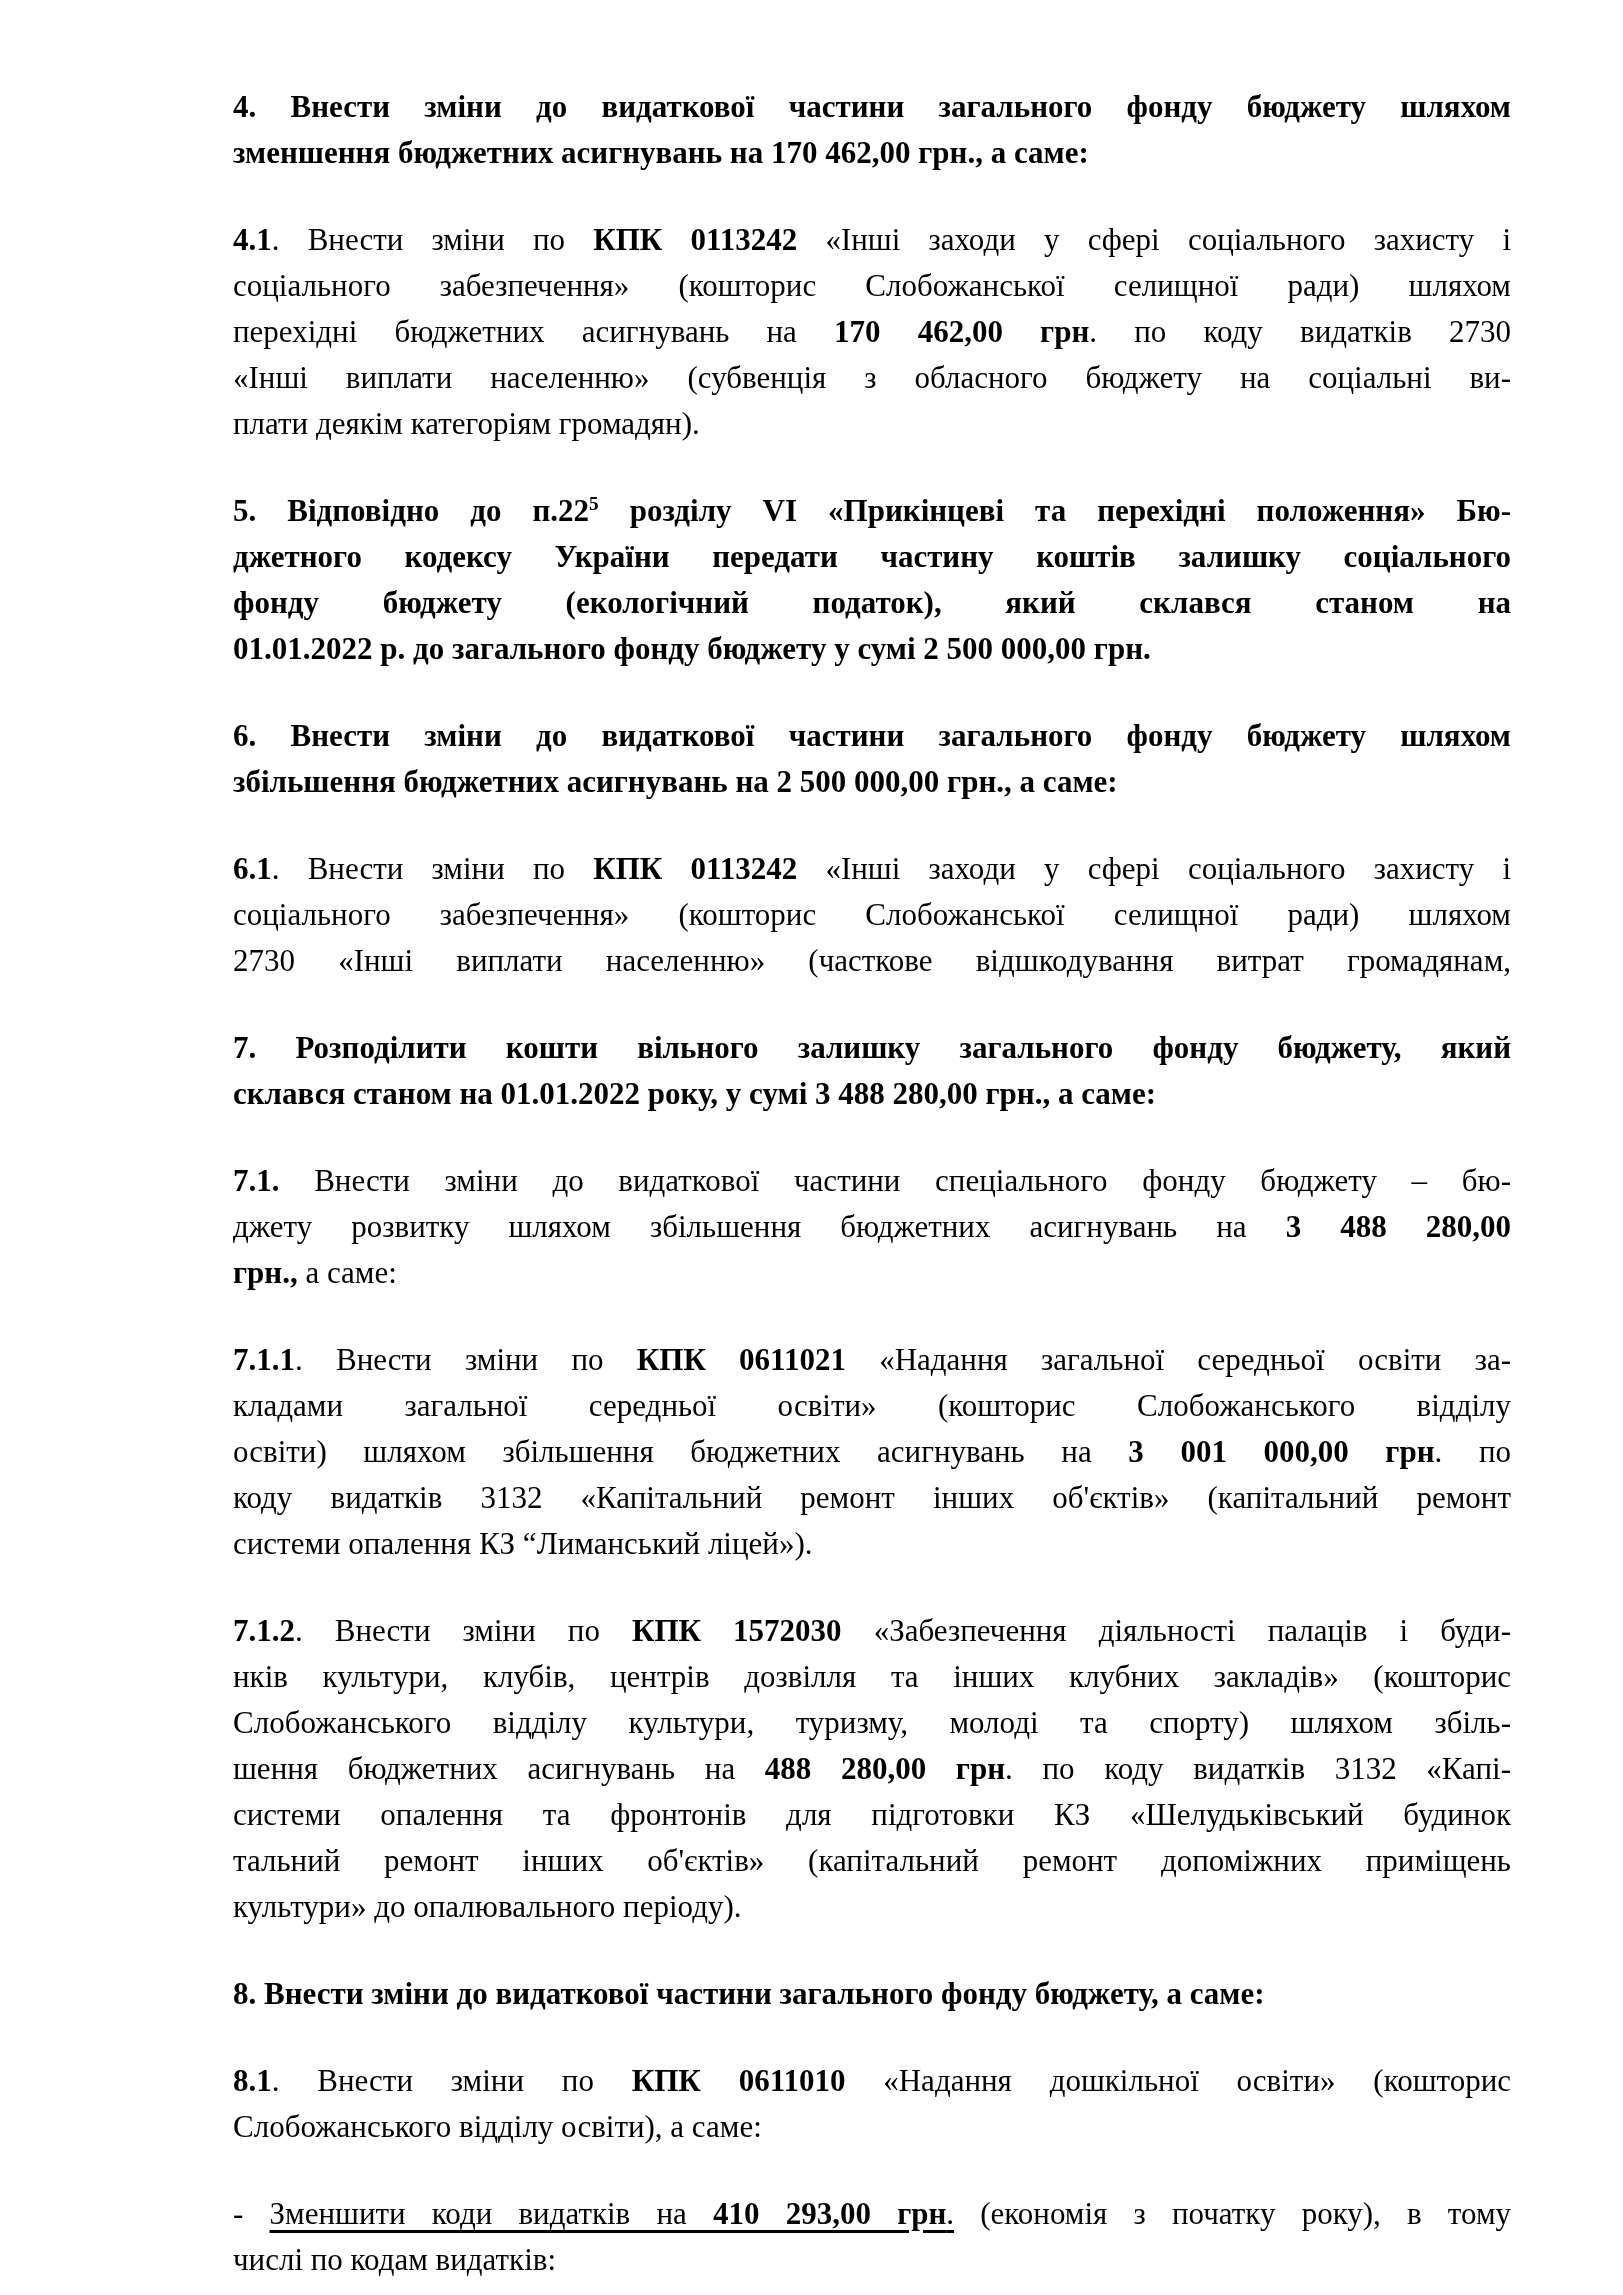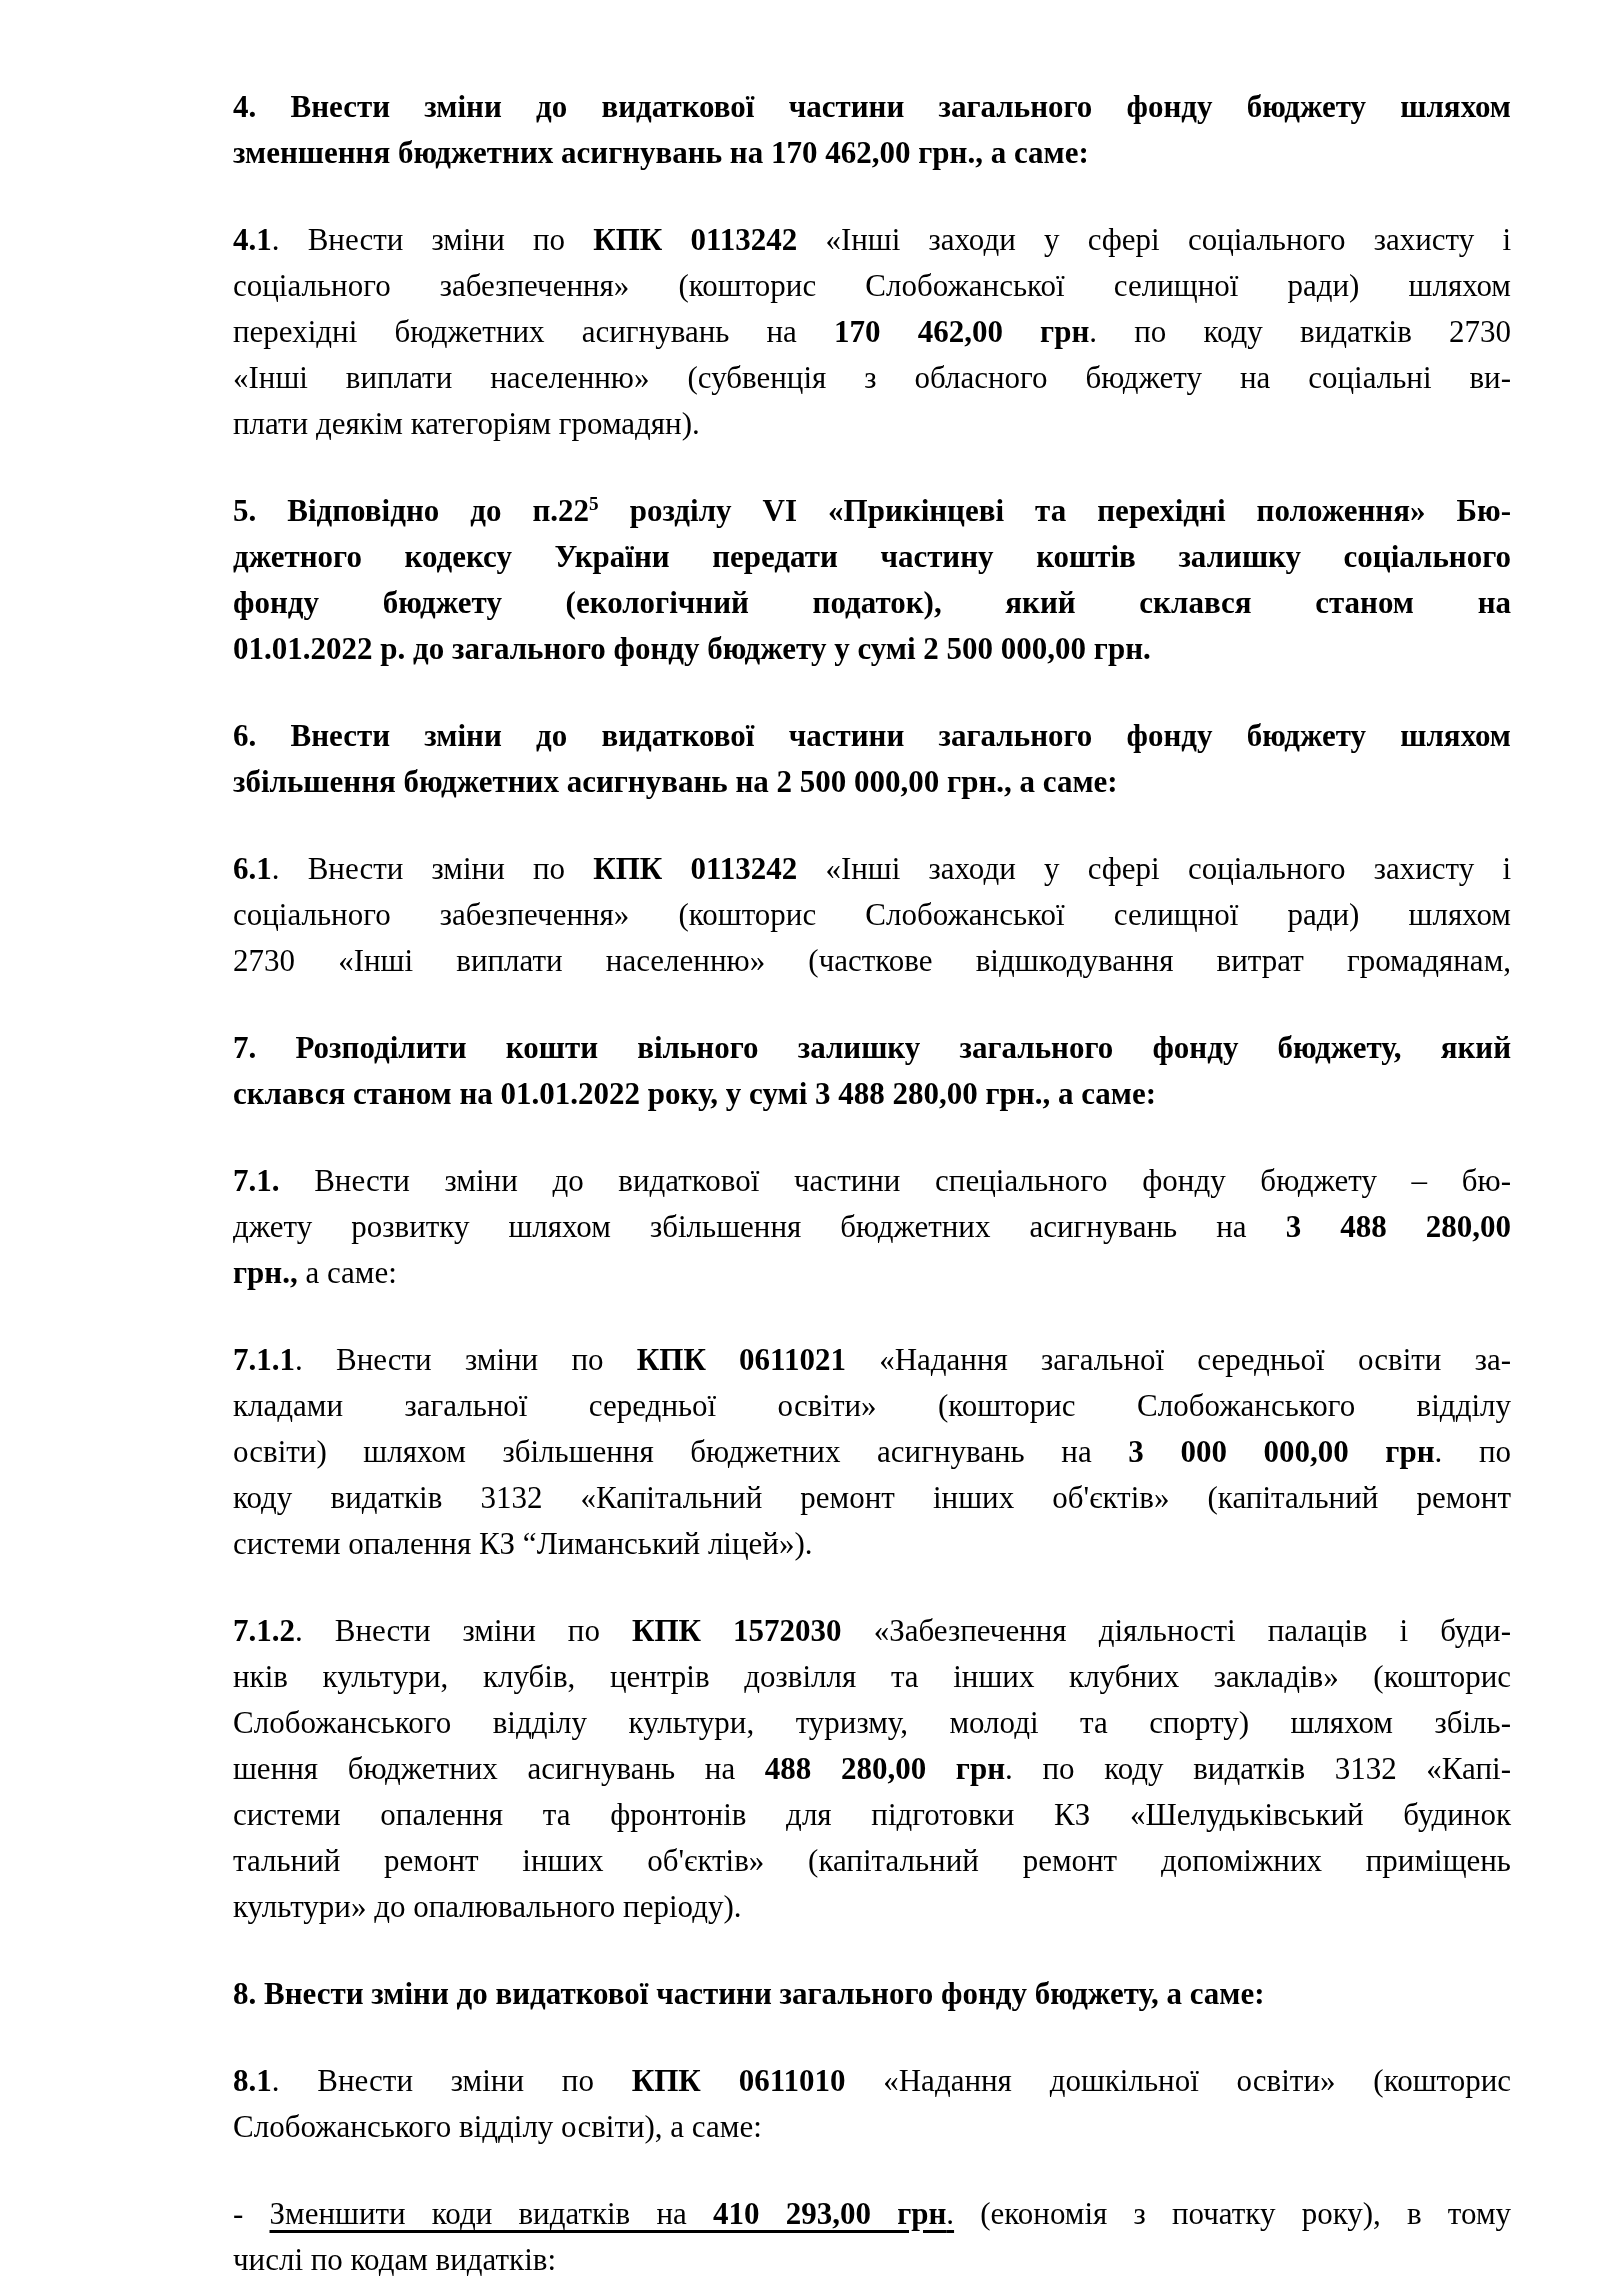--- a/index.html
+++ b/index.html
@@ -81,21 +81,21 @@
         <div class="line last"><span class="seg bold">склався станом на 01.01.2022 року, у сумі 3 488 280,00 грн., а саме:</span></div>
       </div>
       <div class="paragraph">
         <div class="line"><span class="seg bold">7.1.</span><span class="seg"> Внести зміни до видаткової частини спеціального фонду бюджету – бю-</span></div>
         <div class="line"><span class="seg">джету розвитку шляхом збільшення бюджетних асигнувань на </span><span class="seg bold">3 488 280,00</span></div>
         <div class="line last"><span class="seg bold">грн.,</span><span class="seg"> а саме:</span></div>
       </div>
       <div class="paragraph">
         <div class="line"><span class="seg bold">7.1.1</span><span class="seg">. Внести зміни по </span><span class="seg bold">КПК 0611021</span><span class="seg"> «Надання загальної середньої освіти за-</span></div>
         <div class="line"><span class="seg">кладами загальної середньої освіти» (кошторис Слобожанського відділу</span></div>
-        <div class="line"><span class="seg">освіти) шляхом збільшення бюджетних асигнувань на </span><span class="seg bold">3 000 000,00 грн</span><span class="seg">. по</span></div>
+        <div class="line"><span class="seg">освіти) шляхом збільшення бюджетних асигнувань на </span><span class="seg bold">3 001 000,00 грн</span><span class="seg">. по</span></div>
         <div class="line"><span class="seg">коду видатків 3132 «Капітальний ремонт інших об'єктів» (капітальний ремонт</span></div>
         <div class="line last"><span class="seg">системи опалення КЗ “Лиманський ліцей»).</span></div>
       </div>
       <div class="paragraph">
         <div class="line"><span class="seg bold">7.1.2</span><span class="seg">. Внести зміни по </span><span class="seg bold">КПК 1572030</span><span class="seg"> «Забезпечення діяльності палаців і буди-</span></div>
         <div class="line"><span class="seg">нків культури, клубів, центрів дозвілля та інших клубних закладів» (кошторис</span></div>
         <div class="line"><span class="seg">Слобожанського відділу культури, туризму, молоді та спорту) шляхом збіль-</span></div>
         <div class="line"><span class="seg">шення бюджетних асигнувань на </span><span class="seg bold">488 280,00 грн</span><span class="seg">. по коду видатків 3132 «Капі-</span></div>
         <div class="line"><span class="seg">системи опалення та фронтонів для підготовки КЗ «Шелудьківський будинок</span></div>
         <div class="line"><span class="seg">тальний ремонт інших об'єктів» (капітальний ремонт допоміжних приміщень</span></div>

